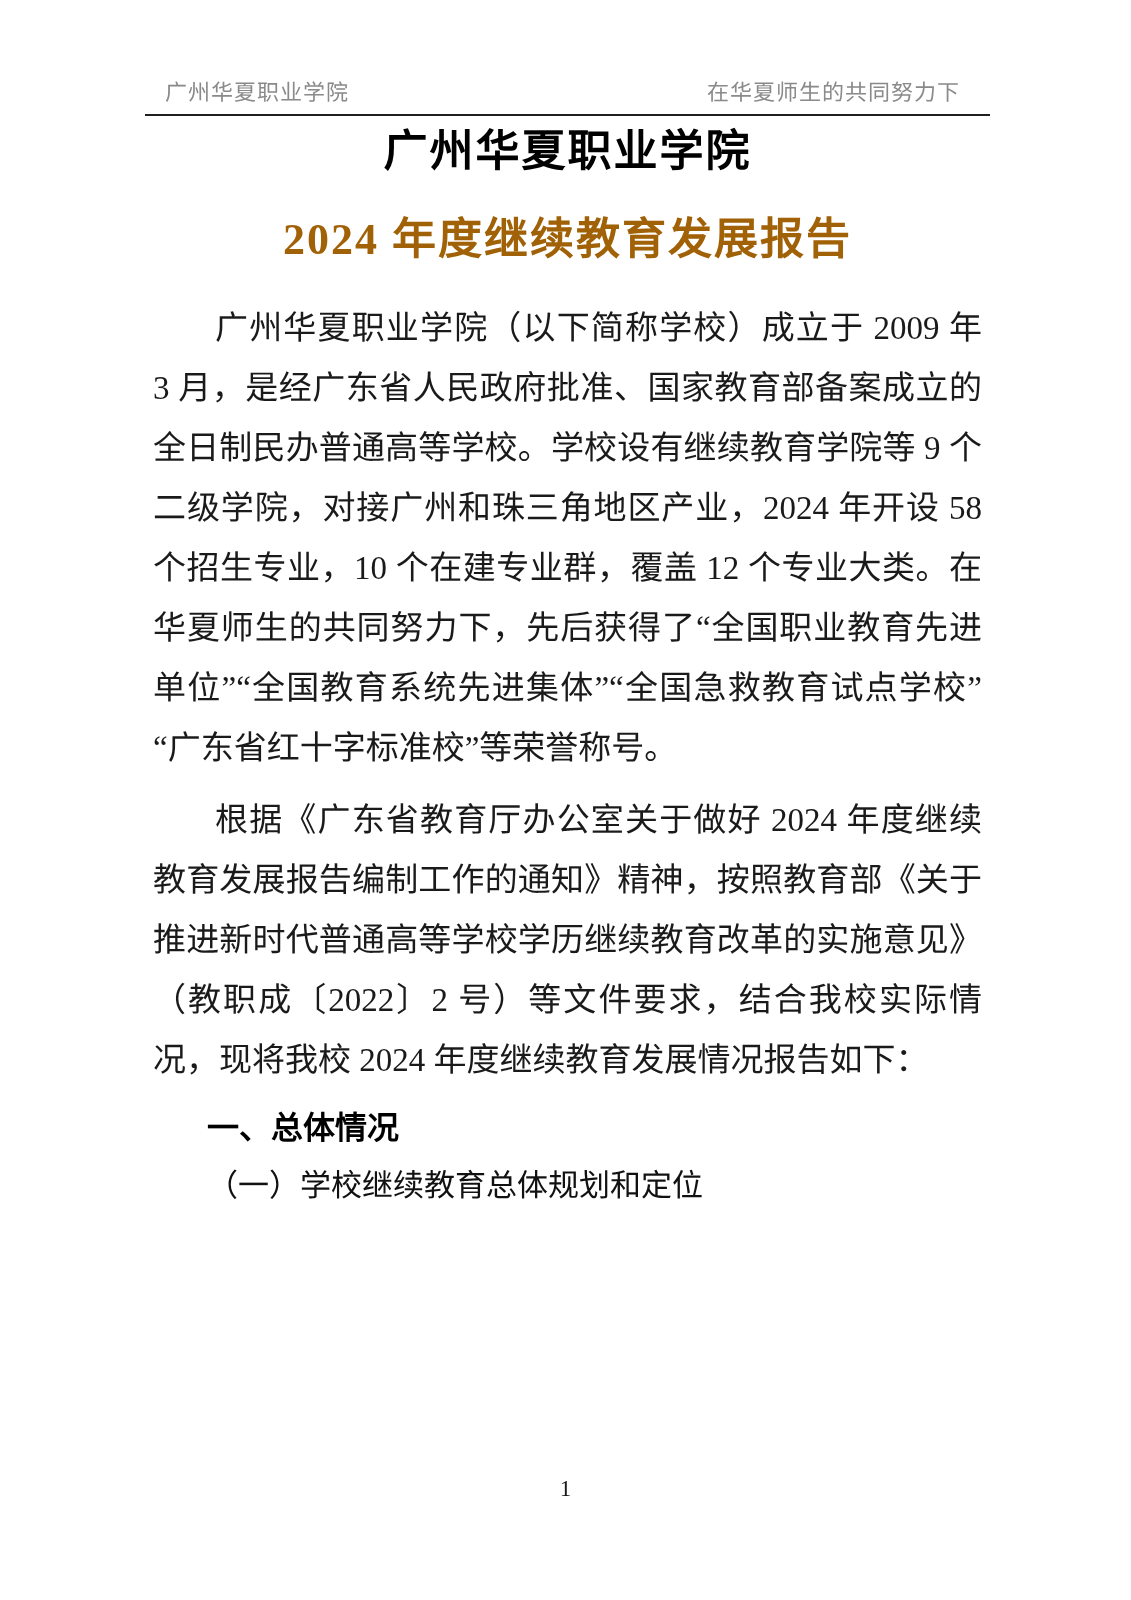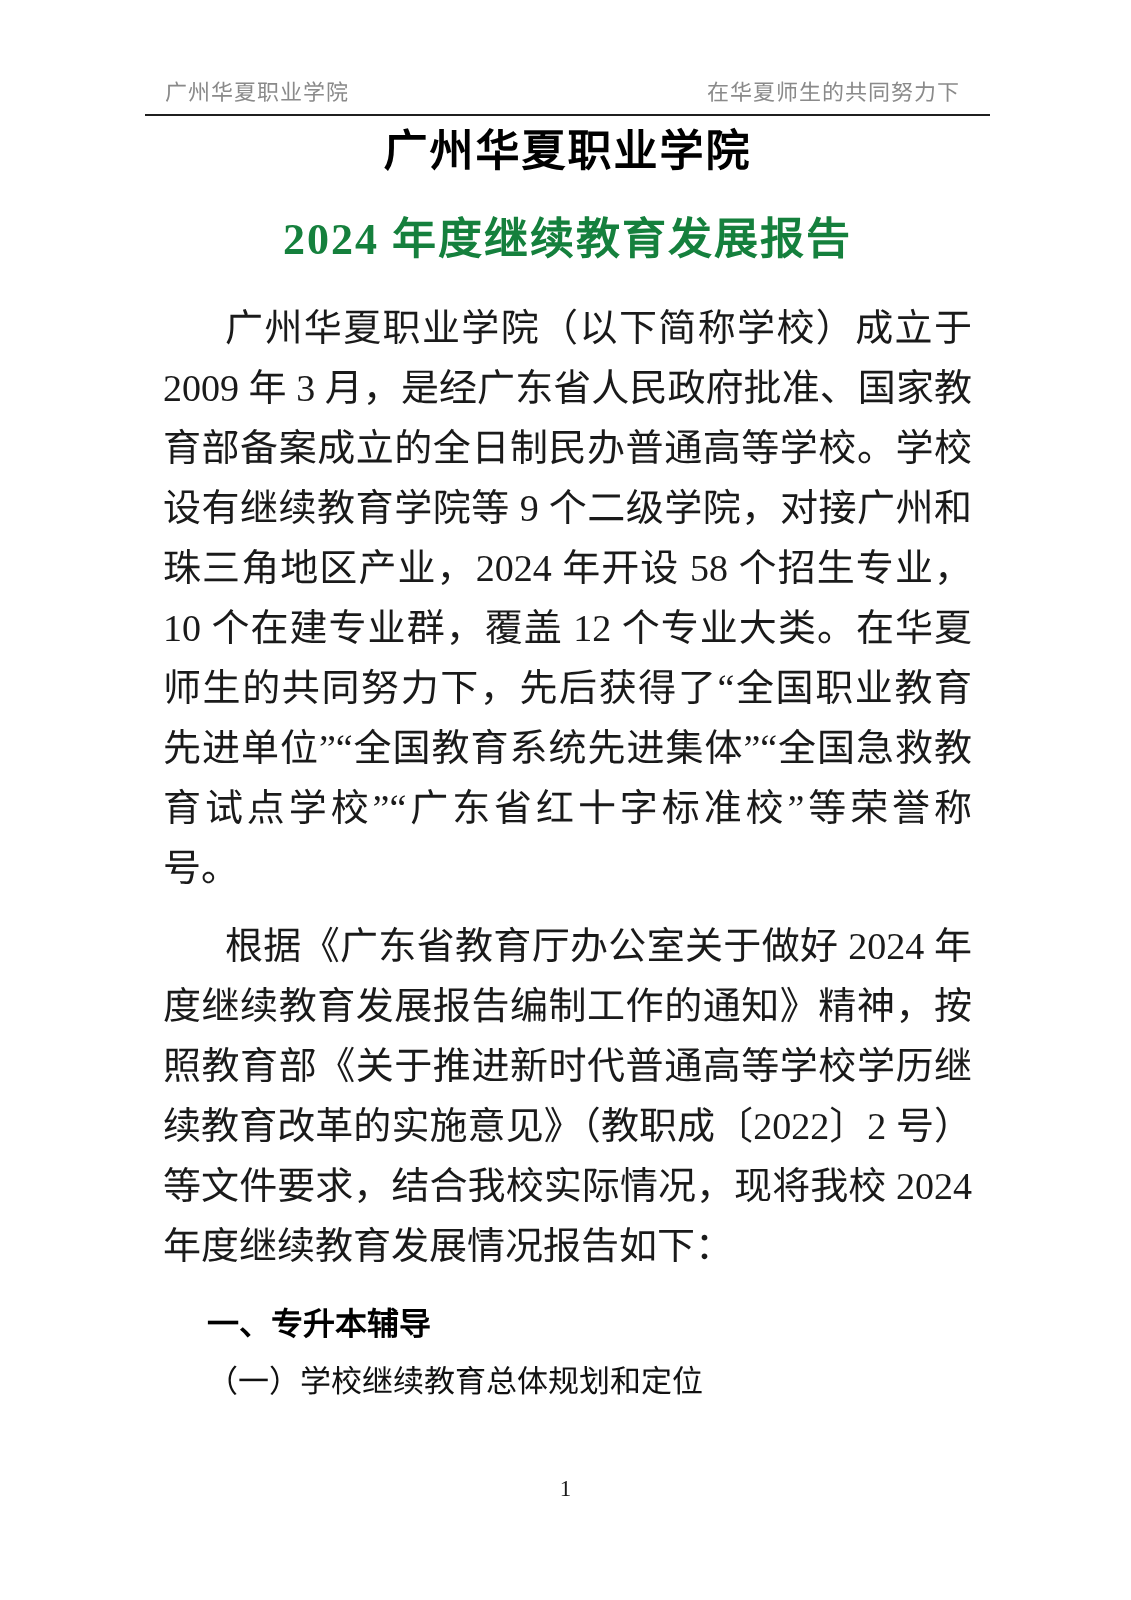--- a/index.html
+++ b/index.html
@@ -50,25 +50,25 @@
     letter-spacing: 2px;
     color: #000000;
   }
   .title2 {
     margin: 28px 0 0 0;
     font-size: 44px;
     font-weight: bold;
     text-align: center;
     line-height: 60px;
     letter-spacing: 2px;
-    color: #15803d;
+    color: #a16207;
   }
   .para {
-    margin: 18px;
-    font-size: 38px;
+    margin: 8px;
+    font-size: 33px;
     line-height: 60px;
     text-align: justify;
     text-justify: inter-character;
     text-indent: 62px;
     color: #1a1a1a;
   }
   .para-first { margin-top: 28px; }
   .para-2     { margin-top: 12px; }
   .heading {
     margin: 0;
@@ -109,21 +109,21 @@
   </div>
 
   <div class="content">
     <h1 class="title1">广州华夏职业学院</h1>
     <h1 class="title2">2024 年度继续教育发展报告</h1>
 
     <p class="para para-first">广州华夏职业学院（以下简称学校）成立于 2009 年 3 月，是经广东省人民政府批准、国家教育部备案成立的全日制民办普通高等学校。学校设有继续教育学院等 9 个二级学院，对接广州和珠三角地区产业，2024 年开设 58 个招生专业，10 个在建专业群，覆盖 12 个专业大类。在华夏师生的共同努力下，先后获得了“全国职业教育先进单位”“全国教育系统先进集体”“全国急救教育试点学校”“广东省红十字标准校”等荣誉称号。</p>
 
     <p class="para para-2">根据《广东省教育厅办公室关于做好 2024 年度继续教育发展报告编制工作的通知》精神，按照教育部《关于推进新时代普通高等学校学历继续教育改革的实施意见》（教职成〔2022〕2 号）等文件要求，结合我校实际情况，现将我校 2024 年度继续教育发展情况报告如下：</p>
 
-    <h2 class="heading">一、专升本辅导</h2>
+    <h2 class="heading">一、总体情况</h2>
 
     <h3 class="subheading">（一）学校继续教育总体规划和定位</h3>
 
   </div>
 
   <div class="footer">
     <span>1</span>
   </div>
 
 </div>

